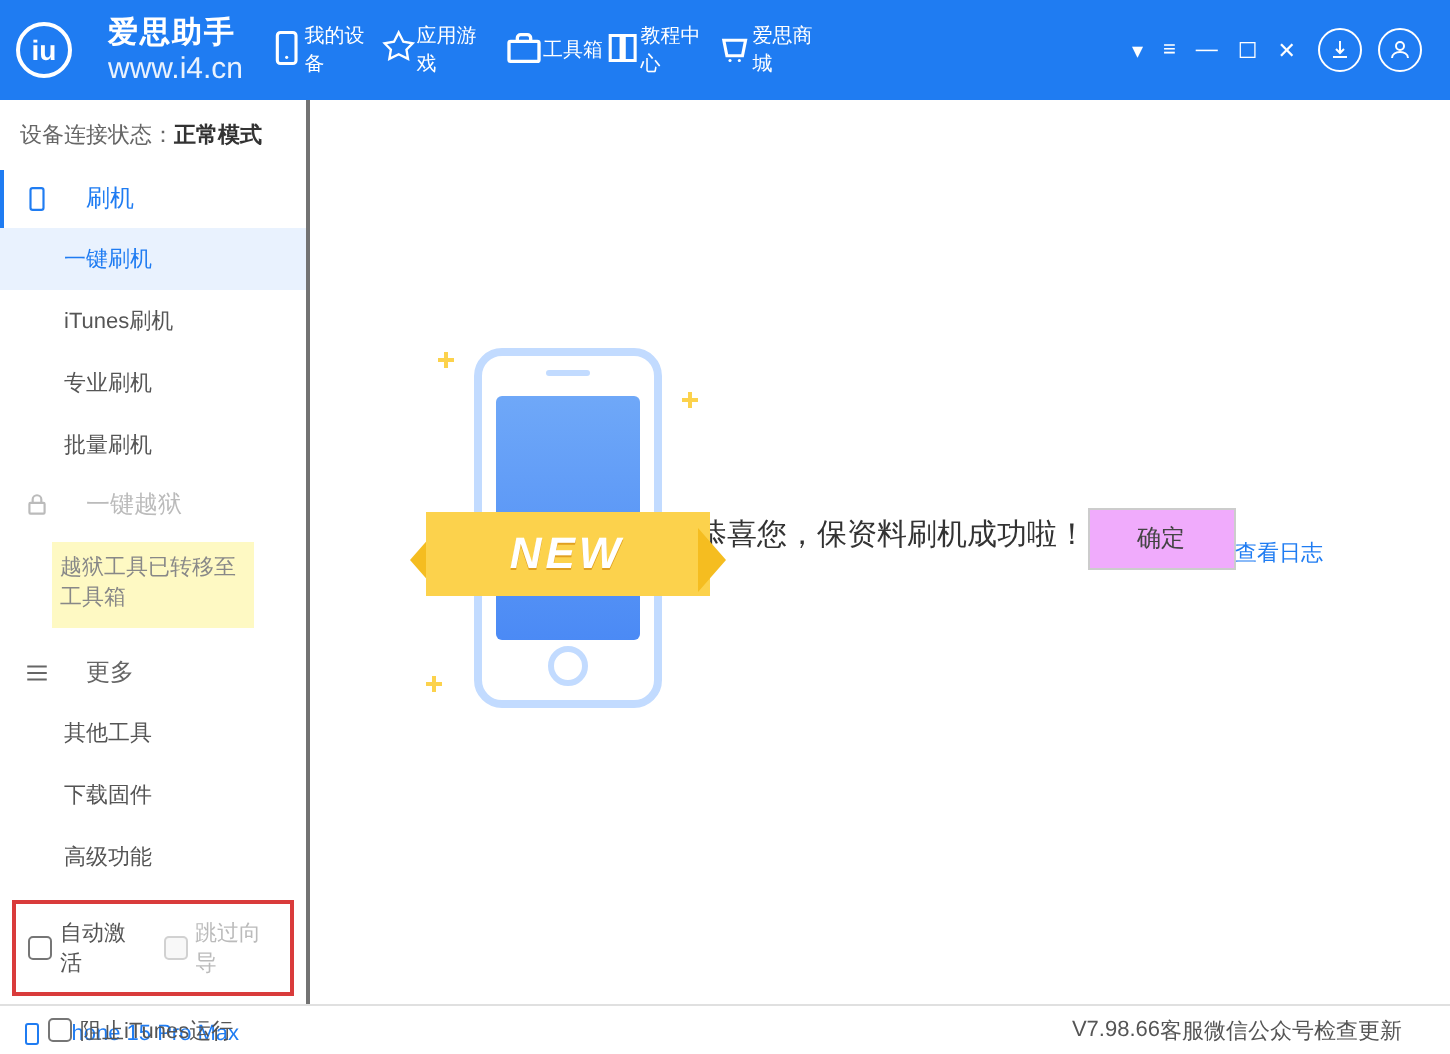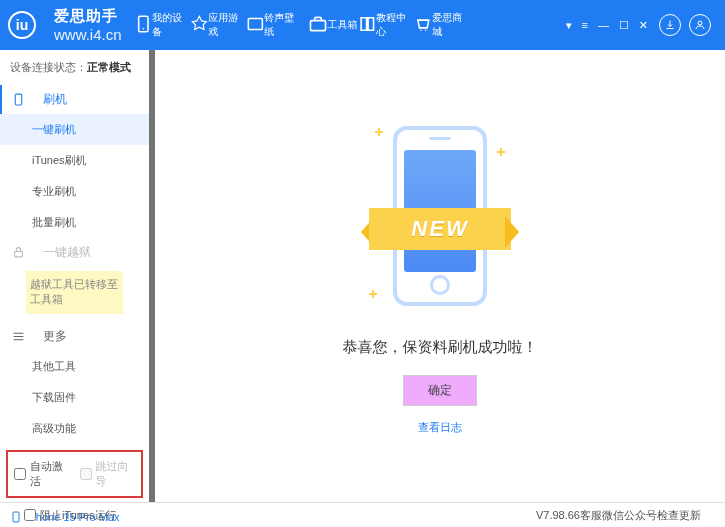--- a/index.html
+++ b/index.html
@@ -14,38 +14,38 @@
 .nav-item{width:56px;display:flex;align-items:center;justify-content:flex-end;cursor:pointer}
 .nav-item svg{width:20px;height:20px;fill:#fff;margin-bottom:2px}
 .nav-item.active{background:rgba(255,255,255,.2)}
 .nav-label{font-size:10px}
 .hdr-right{display:flex;align-items:center;gap:8px;margin-left:auto;margin-right:6px}
 .win-grp{display:flex;gap:4px;font-size:11px}
 .win-btn{cursor:pointer;padding:0 3px}
 .circ-btn{width:22px;height:22px;border:1px solid #fff;border-radius:50%;display:flex;align-items:center;justify-content:center;cursor:pointer}
 .circ-btn svg{width:12px;height:12px;fill:#fff}
 .body{display:flex;height:452px}
-.sidebar{width:155px;border-right:6px solid #737373;display:flex;flex-direction:column}
+.sidebar{width:155px;border-right:2px solid #737373;display:flex;flex-direction:column}
 .status{padding:10px 10px;font-size:11px;color:#666}
 .status b{color:#333}
 .sec-hdr{display:flex;align-items:center;padding:6px 12px;color:#666;font-size:12px;gap:18px}
 .sec-hdr.actv{color:#1f7cf2;border-left:2px solid #1f7cf2;padding-left:10px}
 .sec-hdr svg{width:13px;height:13px;fill:currentColor}
 .sub-item{padding:8px 10px 8px 32px;color:#555;font-size:11px;cursor:pointer}
 .sub-item.actv{background:#e9f2fe;color:#1f7cf2}
 .jail-box{background:#fef9c3;padding:6px 4px;margin:4px 26px 8px;font-size:11px;color:#888;line-height:1.4}
 .chk-row{border:2px solid #d93b3b;margin:6px;padding:7px 6px;display:flex;gap:10px}
 .chk{display:flex;align-items:center;gap:4px;font-size:11px;color:#555}
 .chk.dis{color:#bbb}
 .chk input{width:12px;height:12px}
 .dev-info{padding:6px 10px;font-size:11px}
 .dev-row{display:flex;align-items:center;gap:4px;color:#1f7cf2;font-weight:normal}
 .dev-row svg{width:12px;height:14px;fill:#1f7cf2}
 .badge{border:1px solid #999;padding:0 4px;font-size:10px;color:#666;margin-top:3px;display:inline-block}
-.main{flex:1;display:flex;flex-direction:column;align-items:center;justify-content:center}
+.main{flex:1;display:flex;flex-direction:row;align-items:center;justify-content:center}
 .phone-wrap{position:relative;width:130px;height:200px;margin-bottom:20px}
 .phone{position:absolute;width:94px;height:180px;background:#fff;border:4px solid #c2dbff;border-radius:14px;left:18px;top:8px}
 .phone::before{content:"";position:absolute;top:7px;left:50%;transform:translateX(-50%);width:22px;height:3px;background:#c2dbff;border-radius:2px}
 .phone::after{content:"";position:absolute;bottom:7px;left:50%;transform:translateX(-50%);width:14px;height:14px;border:3px solid #c2dbff;border-radius:50%}
 .screen{position:absolute;top:20px;left:7px;right:7px;bottom:30px;background:linear-gradient(180deg,#6fa8f8,#4b8af5);border-radius:3px}
 .ribbon{position:absolute;top:90px;left:-14px;right:-14px;height:42px}
 .ribbon-mid{position:absolute;left:8px;right:8px;height:42px;background:#fcd24c;display:flex;align-items:center;justify-content:center;color:#fff;font-weight:900;font-size:22px;font-style:italic;letter-spacing:2px;text-shadow:0 1px 0 #e0a020}
 .ribbon-l{position:absolute;left:0;top:8px;width:0;height:0;border-top:16px solid transparent;border-bottom:16px solid transparent;border-right:14px solid #f5bd20}
 .ribbon-r{position:absolute;right:0;top:8px;width:0;height:0;border-top:16px solid transparent;border-bottom:16px solid transparent;border-left:14px solid #f5bd20}
 .sparkle{position:absolute;width:8px;height:8px}
@@ -81,26 +81,20 @@
       <span class="nav-label">我的设备</span>
     </div>
     <div class="nav-item">
       <svg viewBox="0 0 24 24">
           <path d="M12 2l3 6 6 1-4 4 1 6-6-3-6 3 1-6-4-4 6-1z" fill="none" stroke="#fff" stroke-width="1.5"></path>
         </svg>
       <span class="nav-label">应用游戏</span>
     </div>
     <div class="nav-item">
       <svg viewBox="0 0 24 24">
-          <rect x="3" y="5" width="18" height="14" rx="1" fill="none" stroke="#fff" stroke-width="2"></rect>
-        </svg>
-      <span class="nav-label">铃声壁纸</span>
-    </div>
-    <div class="nav-item">
-      <svg viewBox="0 0 24 24">
           <rect x="3" y="8" width="18" height="12" rx="1" fill="none" stroke="#fff" stroke-width="2"></rect>
           <path d="M8 8V6a2 2 0 012-2h4a2 2 0 012 2v2" fill="none" stroke="#fff" stroke-width="2"></path>
         </svg>
       <span class="nav-label">工具箱</span>
     </div>
     <div class="nav-item">
       <svg viewBox="0 0 24 24">
           <path d="M4 4h7v16H4zM13 4h7v16h-7z" fill="none" stroke="#fff" stroke-width="2"></path>
         </svg>
       <span class="nav-label">教程中心</span>

